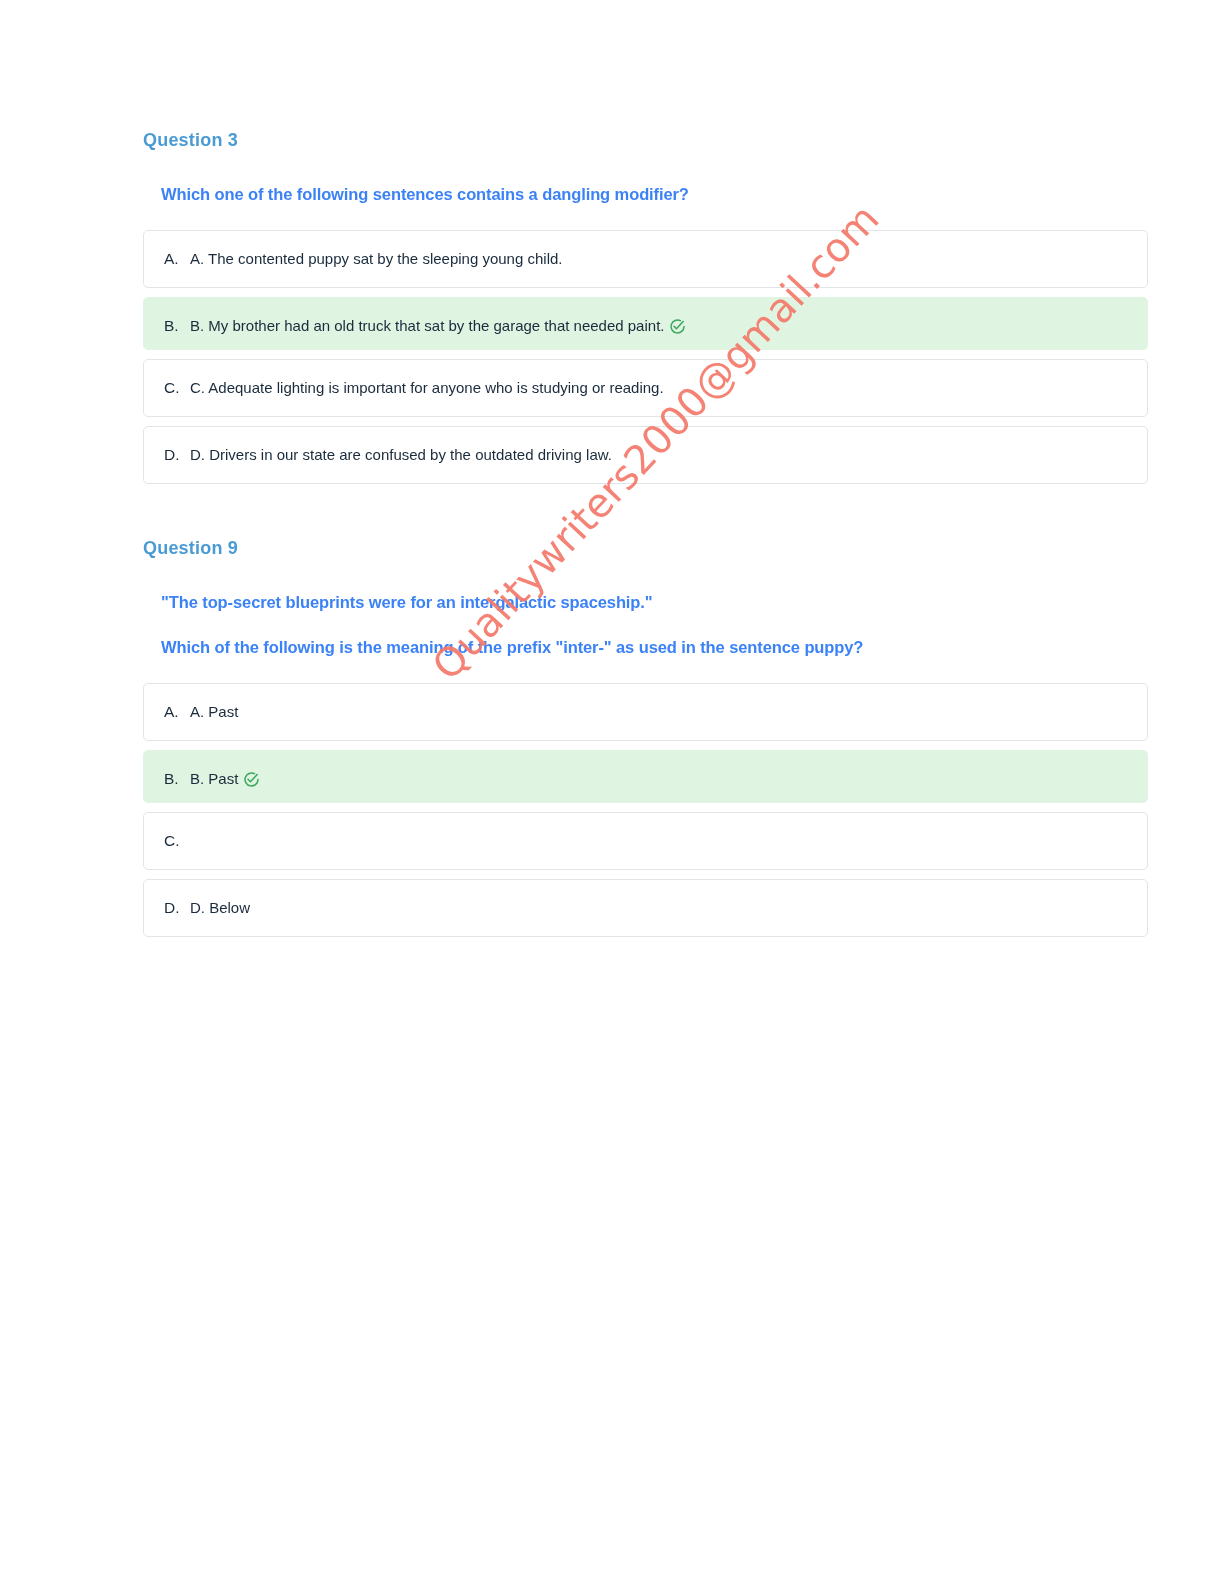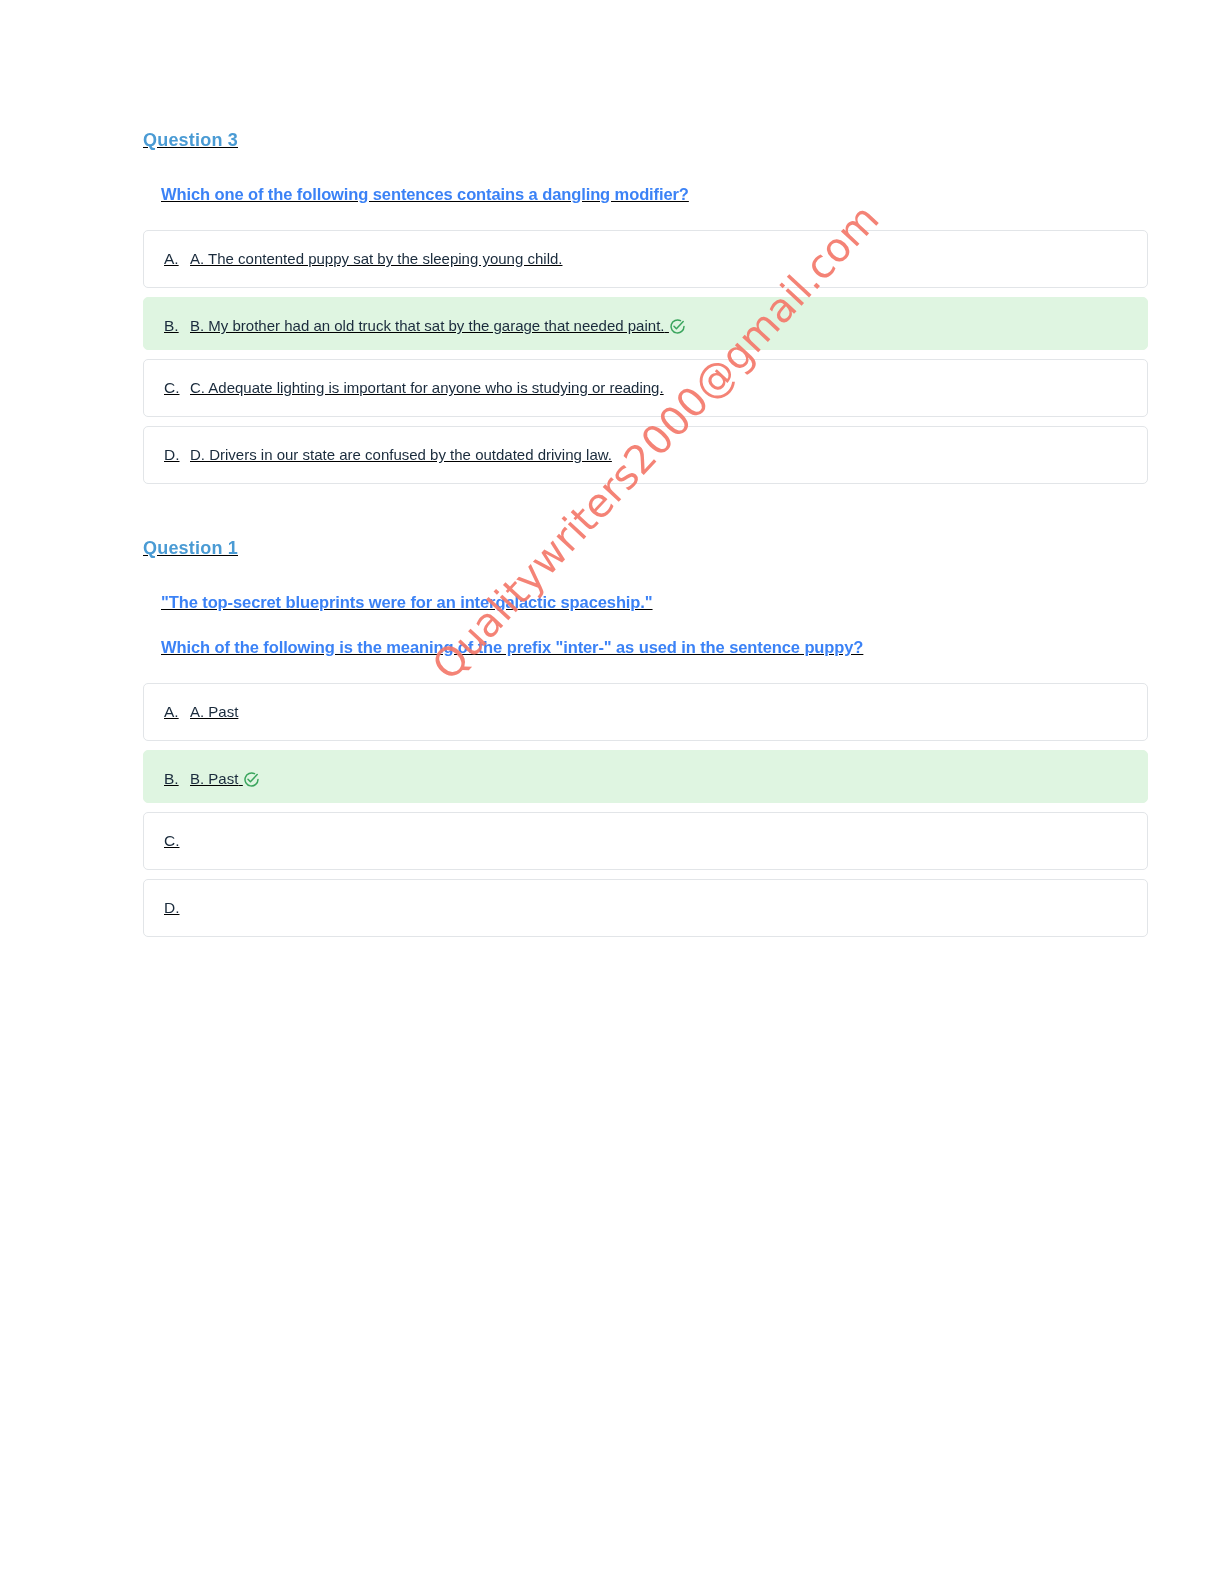--- a/index.html
+++ b/index.html
@@ -13,21 +13,20 @@
     font-family: "Liberation Sans", sans-serif;
     position: relative;
     overflow: hidden;
   }
   .page {
     position: relative;
     width: 1224px;
     height: 1584px;
     box-sizing: border-box;
     padding: 130px 76px 0 143px;
-    text-decoration: underline;
   }
   .question-block {
     margin-bottom: 54px;
   }
   .question-title {
     color: #4a9bd4;
     font-size: 18px;
     font-weight: bold;
     letter-spacing: 0.2px;
     margin: 0 0 34px 0;
@@ -153,21 +152,21 @@
         <span class="opt-letter">D.</span>
         <span class="opt-body">
           <span class="opt-text">D. Drivers in our state are confused by the outdated driving law.</span>
         </span>
       </li>
 
     </ul>
   </div>
 
   <div class="question-block">
-    <h2 class="question-title">Question 1</h2>
+    <h2 class="question-title">Question 9</h2>
     <p class="question-prompt">"The top-secret blueprints were for an intergalactic spaceship."</p>
     <p class="question-prompt second">Which of the following is the meaning of the prefix "inter-" as used in the sentence puppy?</p>
     <ul class="options">
 
       <li class="option">
         <span class="opt-letter">A.</span>
         <span class="opt-body">
           <span class="opt-text">A. Past</span>
         </span>
       </li>
@@ -186,20 +185,23 @@
           </span>
         </span>
       </li>
 
       <li class="option">
         <span class="opt-letter">C.</span>
       </li>
 
       <li class="option">
         <span class="opt-letter">D.</span>
+        <span class="opt-body">
+          <span class="opt-text">D. Below</span>
+        </span>
       </li>
 
     </ul>
   </div>
 
   <div class="watermark">
     <span>Qualitywriters2000@gmail.com</span>
   </div>
 
 </div>

